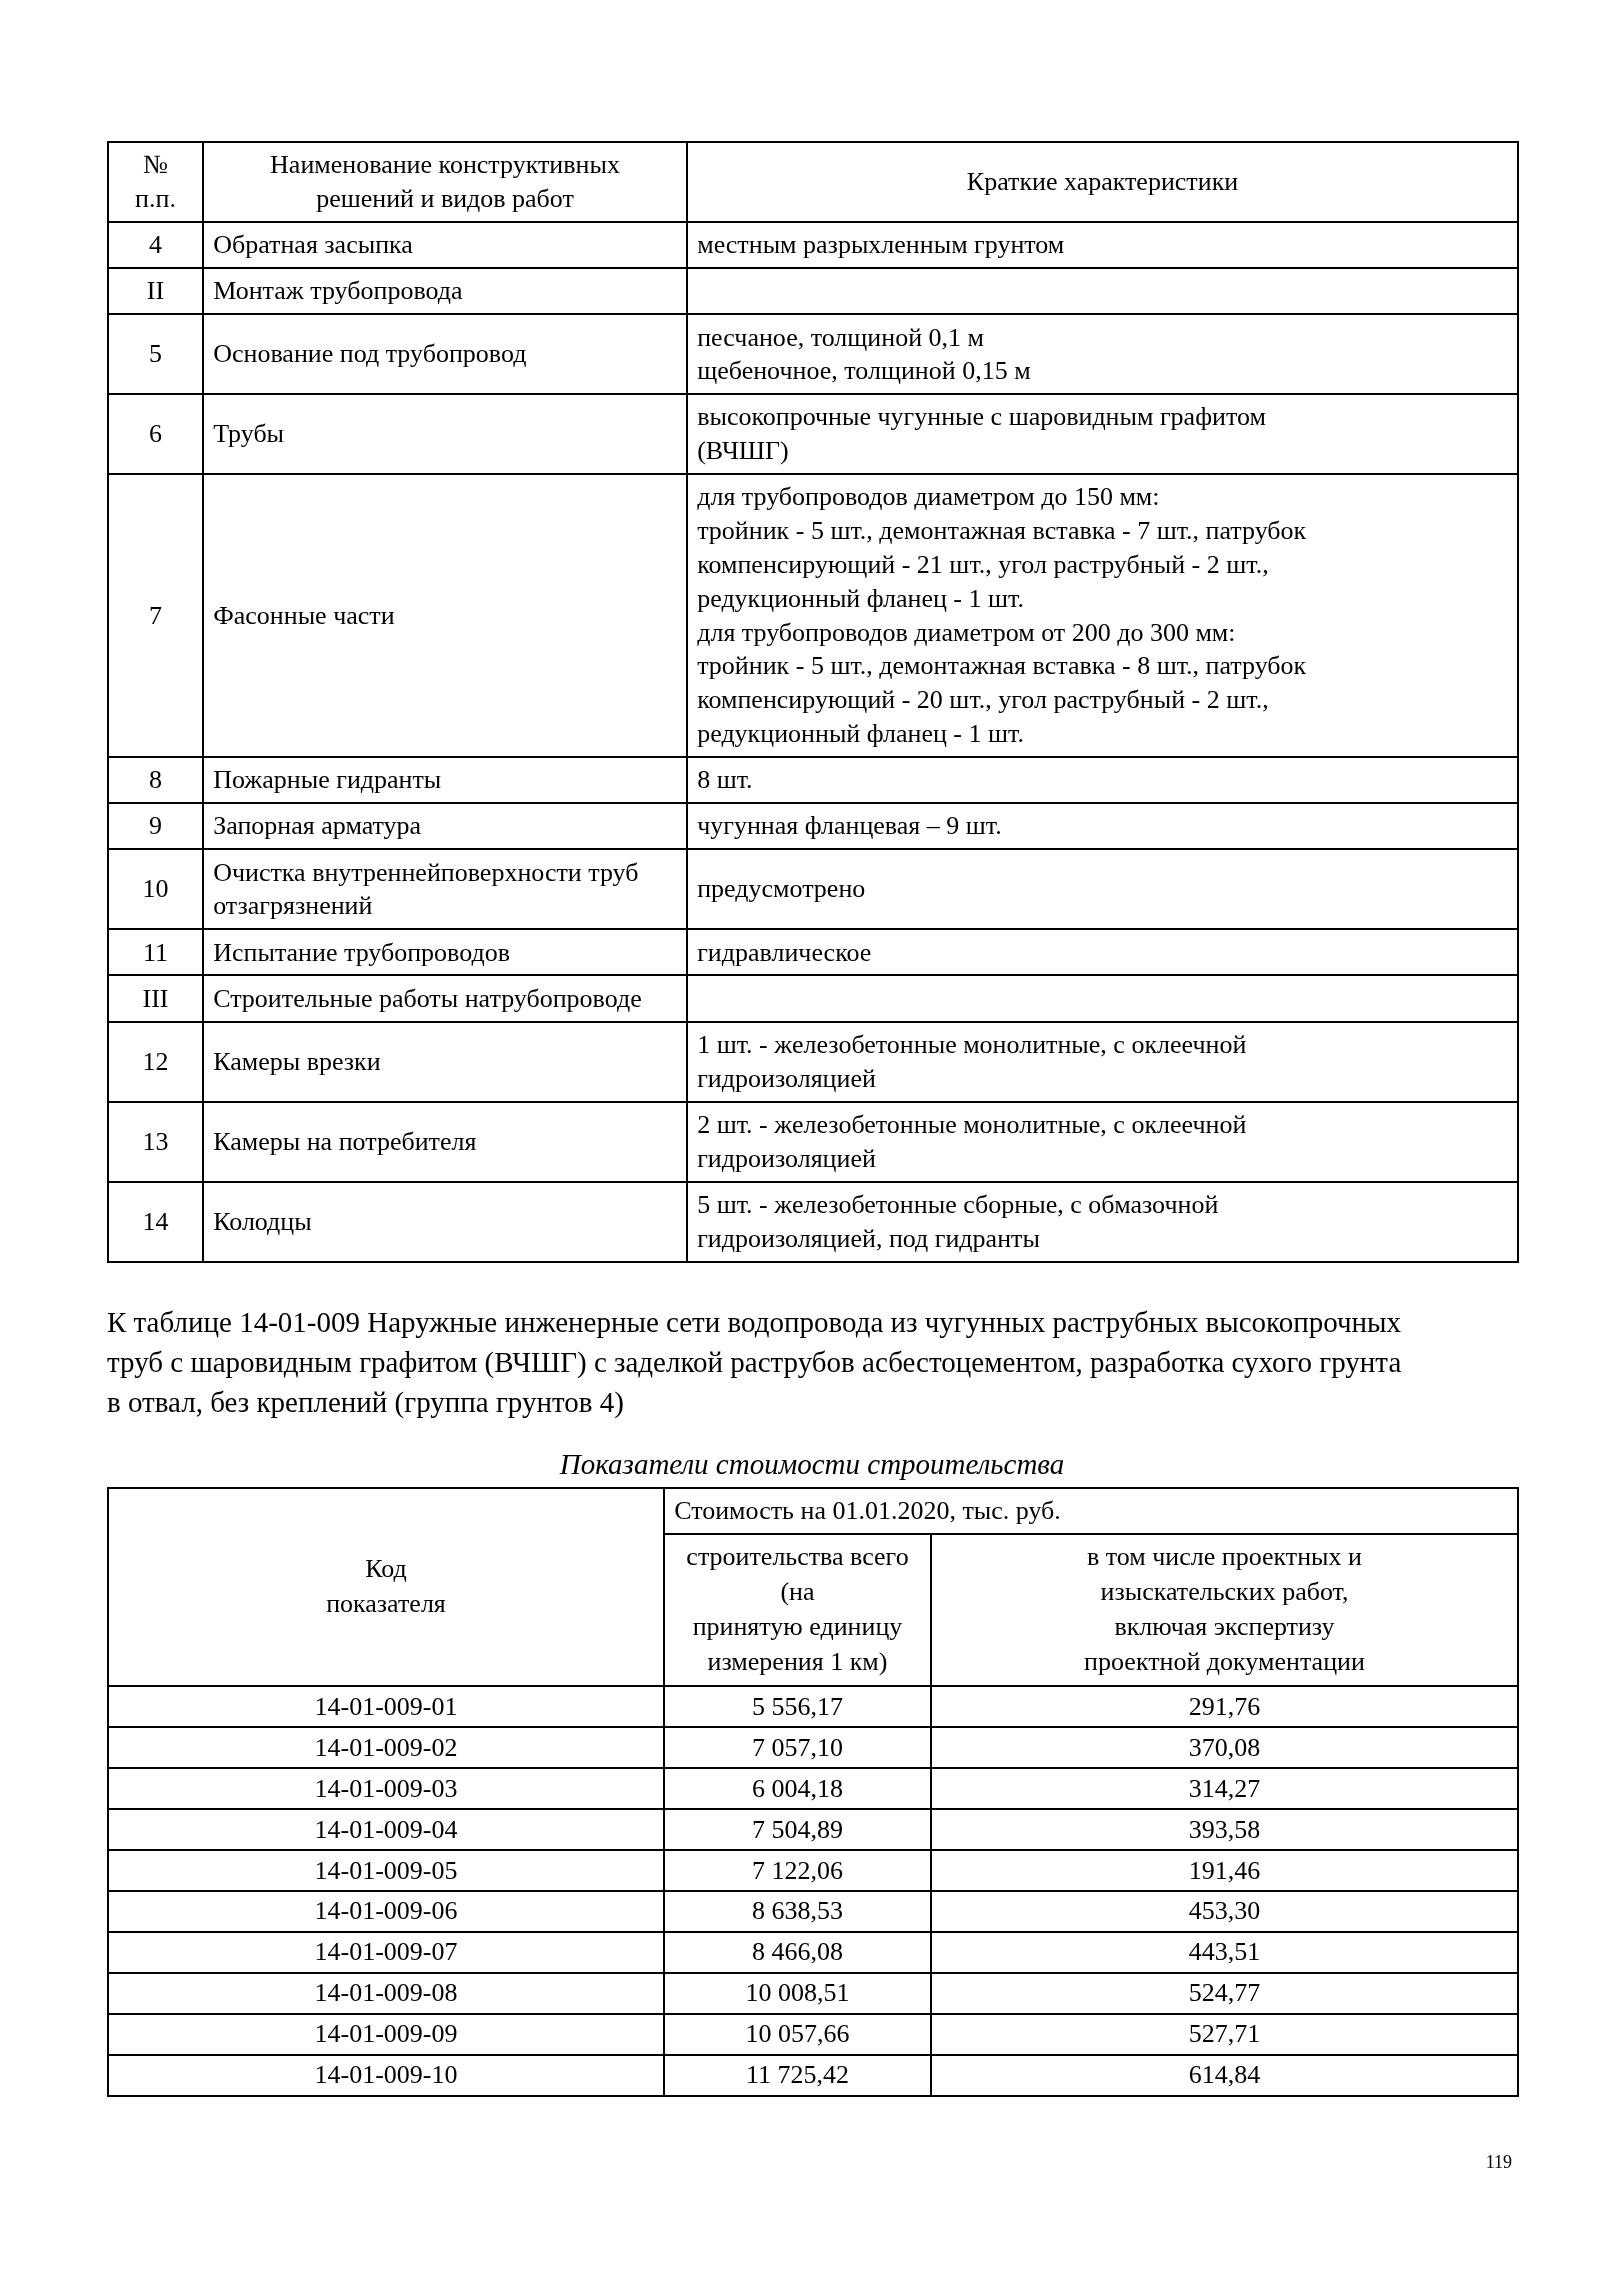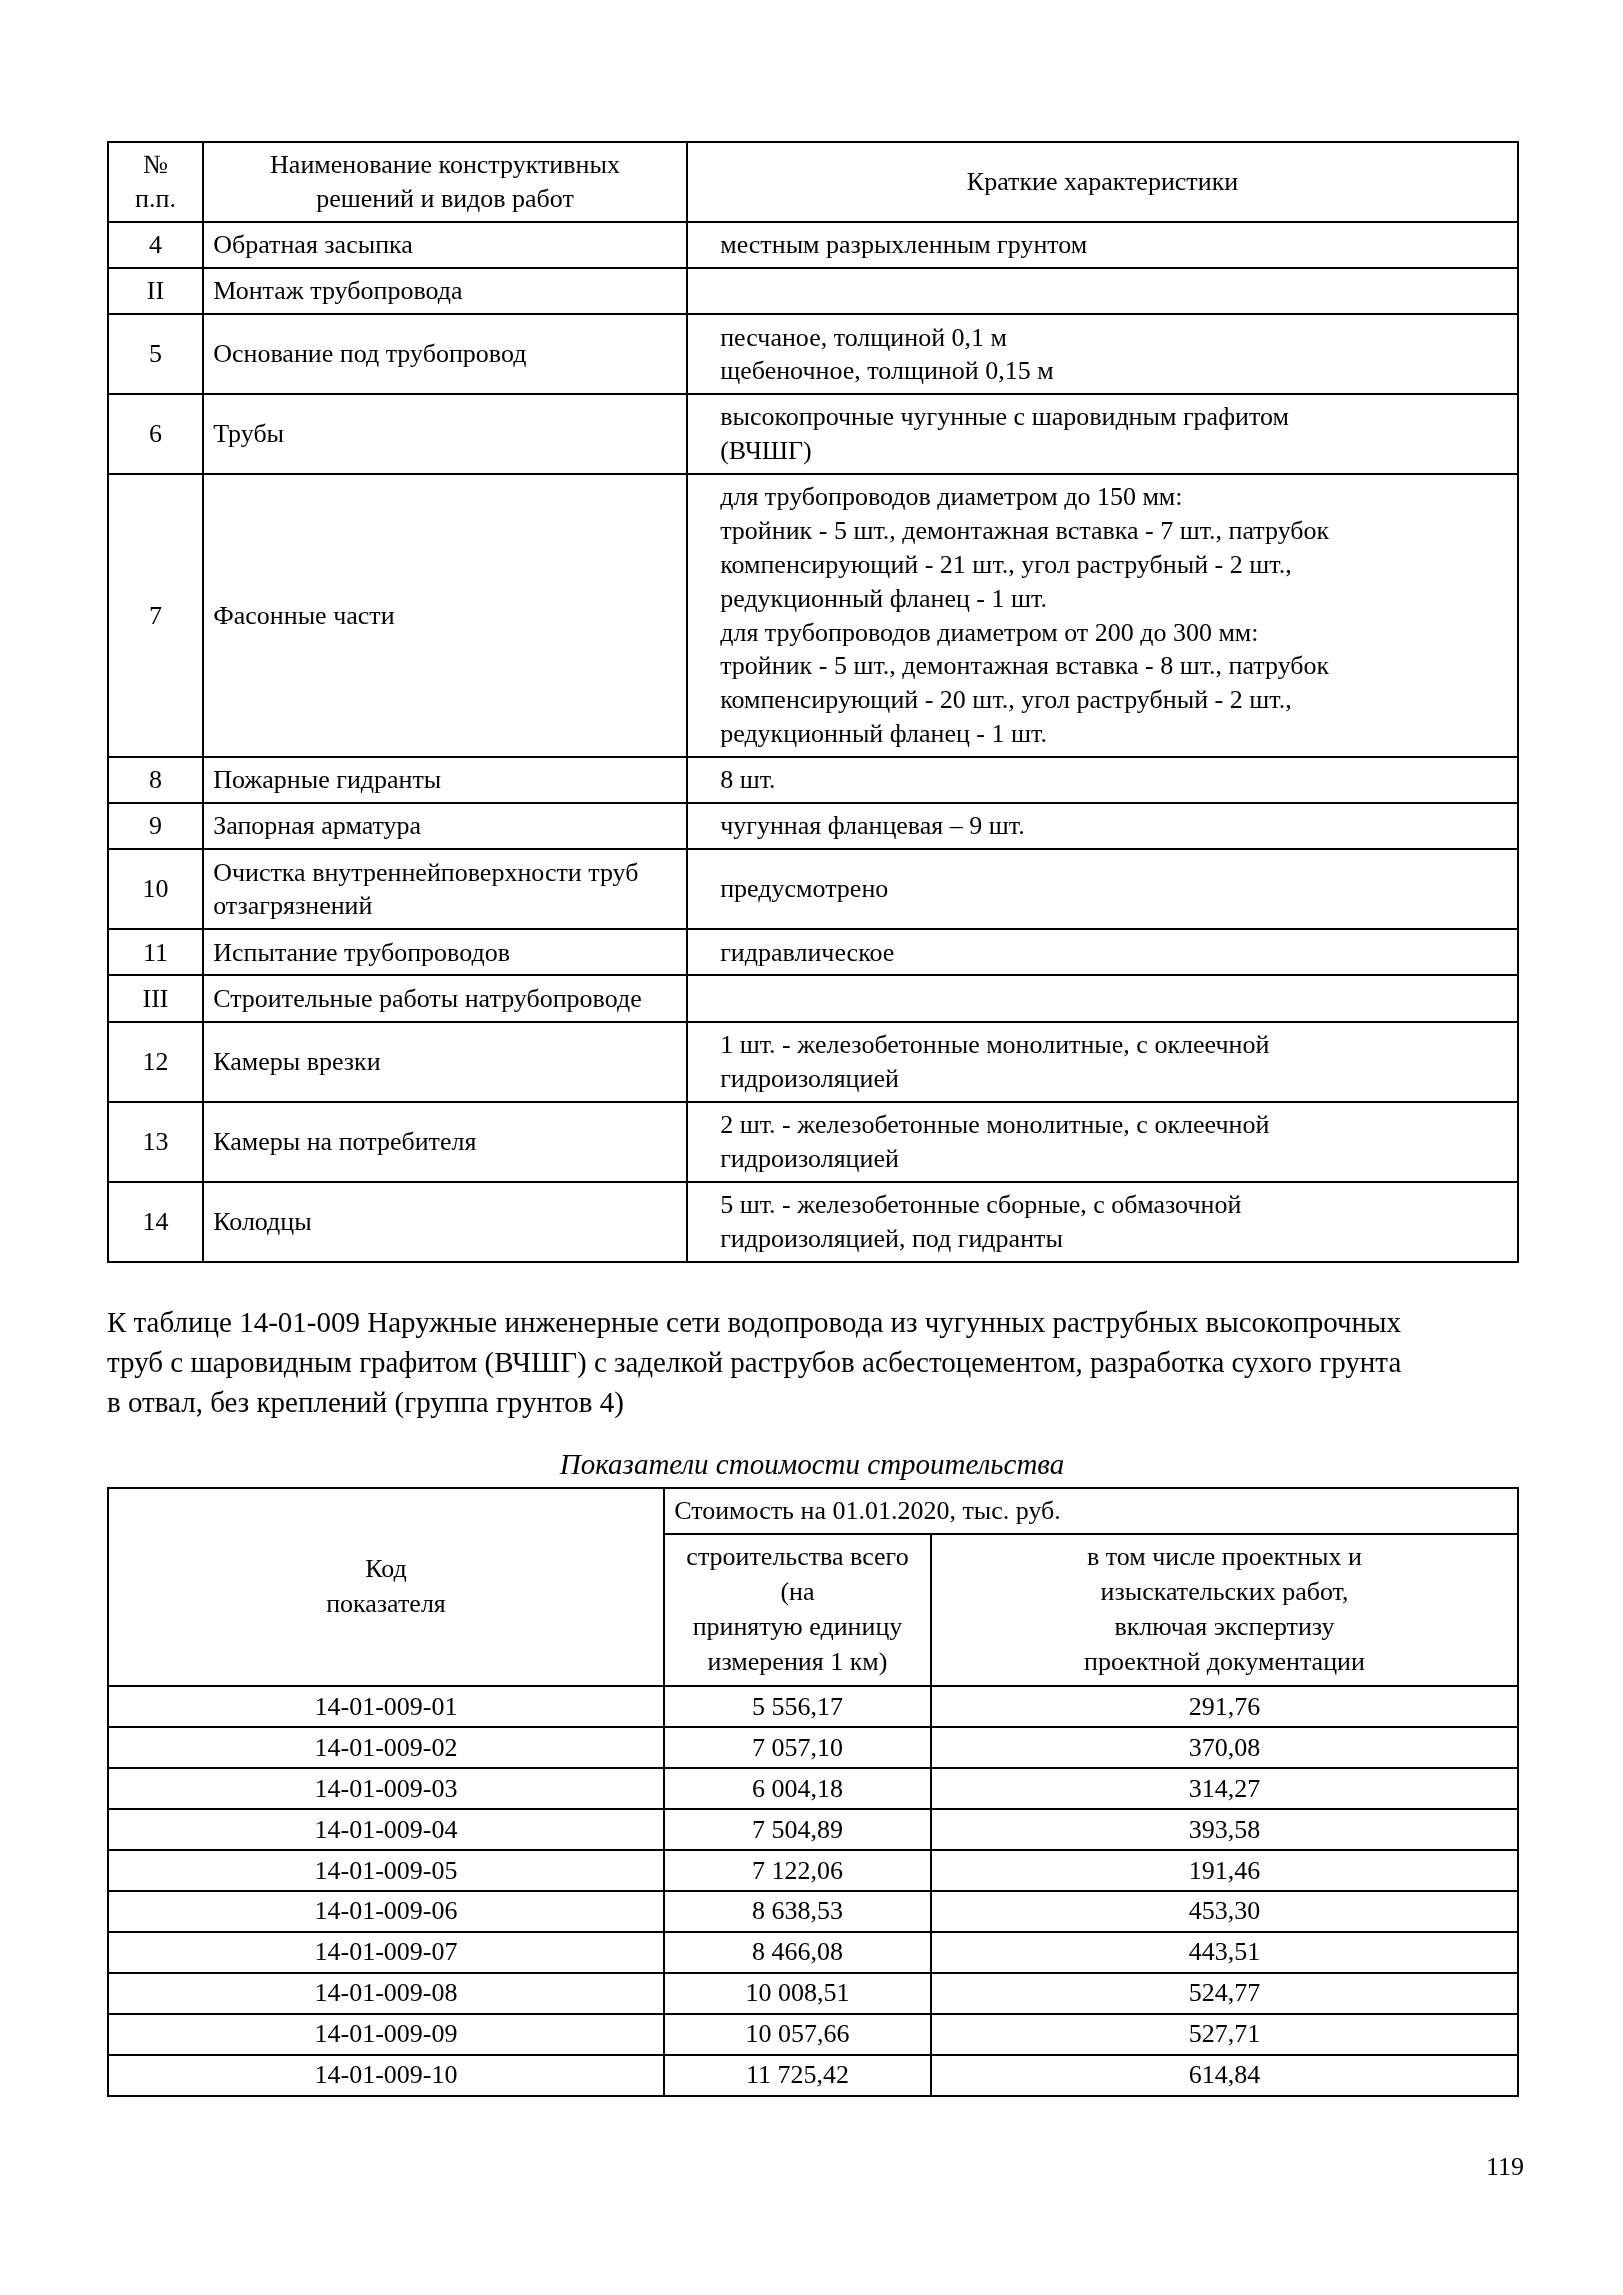--- a/index.html
+++ b/index.html
@@ -45,21 +45,21 @@
   .t1 col.c-num   { width: 95px; }
   .t1 col.c-name  { width: 484px; }
   .t1 col.c-char  { width: 831px; }
 
   .t1 .num      { text-align: center; }
   .t1 .name     { text-align: left; }
   .t1 .charact  { text-align: left; }
   .t1 .hdr      { text-align: center; vertical-align: middle; }
   .t1 .empty    { }
 
-  .t1 .charact .line { display: block; white-space: normal; margin-left: 23px; }
+  .t1 .charact .line { display: block; white-space: normal; }
 
   
   .para {
     margin: 39px 0 0 0;
     font-size: 29px;
     line-height: 1.38;
     text-align: left;
     width: 1309px;
   }
 
@@ -78,23 +78,23 @@
   .t2 col.c-incl  { width: 587px; }
 
   .t2 td, .t2 th { text-align: center; }
   .t2 .grouphead { text-align: left; }
   .t2 .colhead   { text-align: center; vertical-align: middle; line-height: 1.34; }
   .t2 td.val     { padding: 2.6px 9.2px; }
 
   
   .page-number {
     position: absolute;
-    right: 99px;
+    right: 111px;
     top: 2152px;
-    font-size: 26px;
+    font-size: 18px;
     text-align: left;
   }
 </style>
 </head>
 <body>
 
 <div class="page">
   <div class="content">
 
     <table class="doc-table t1">

